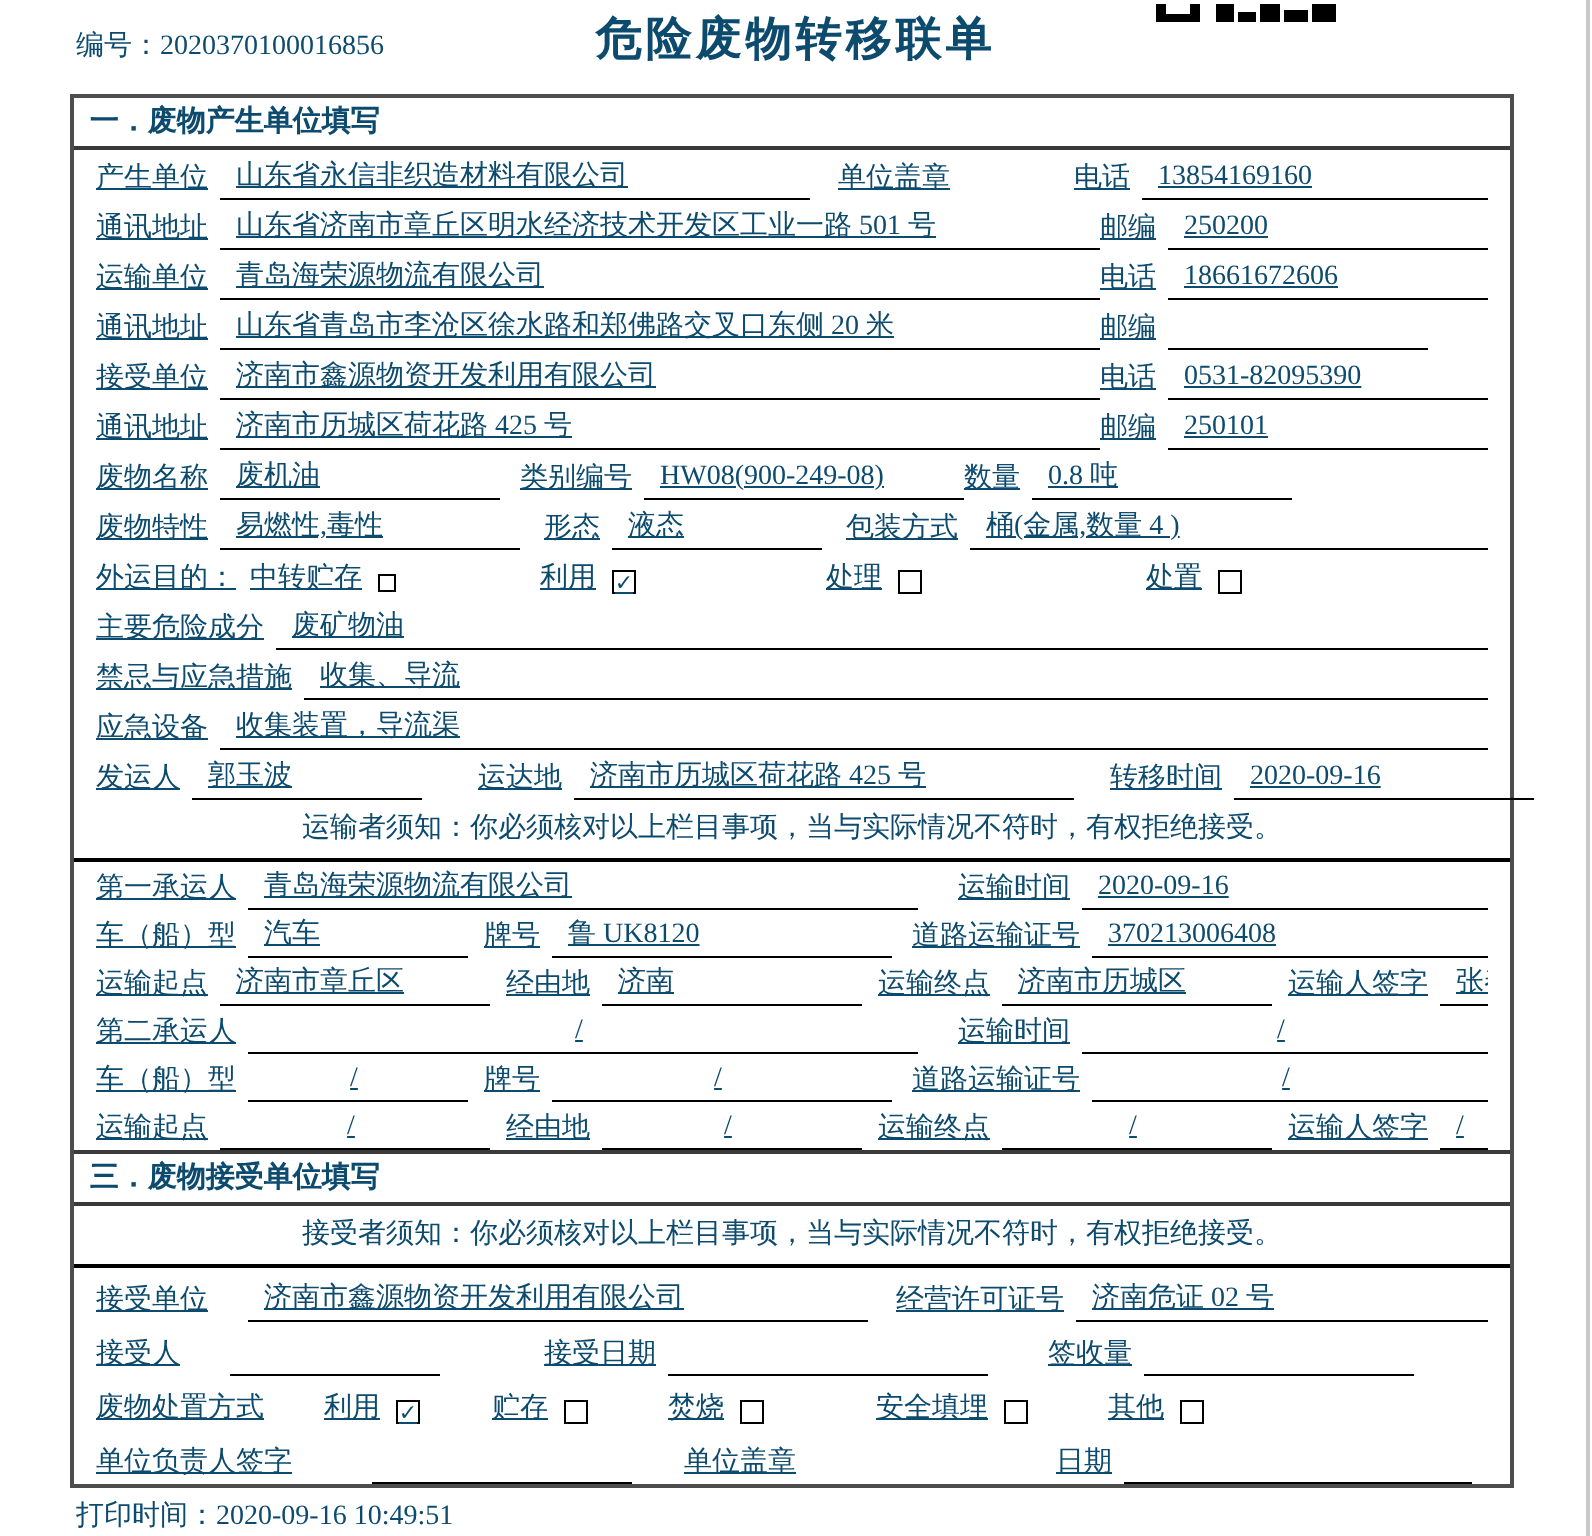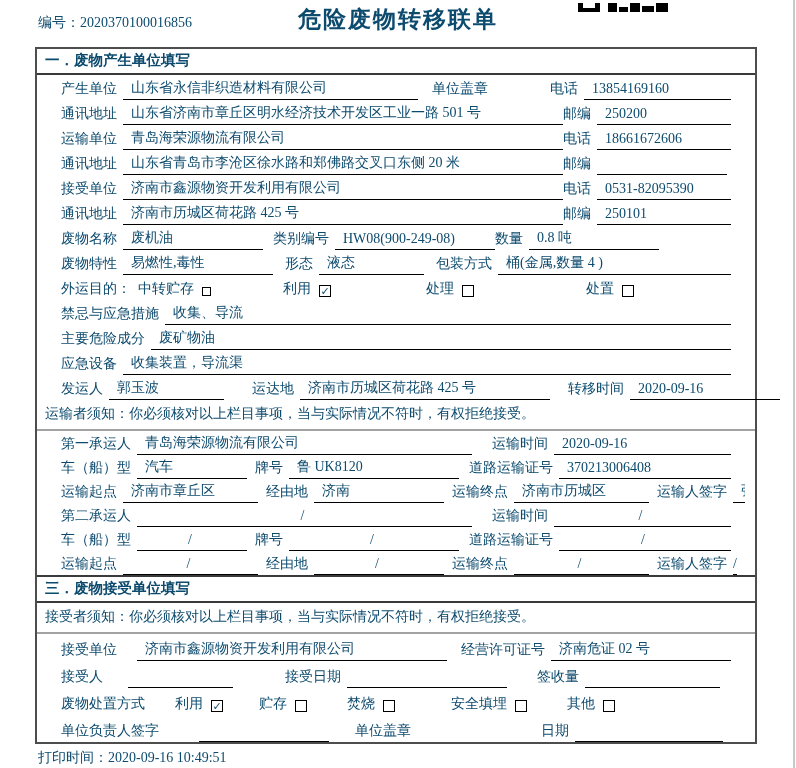--- a/index.html
+++ b/index.html
@@ -17,23 +17,23 @@
   .doc-title { position:absolute; left:0; right:0; top:4px; text-align:center;
     font-family:"Liberation Sans","DejaVu Sans",sans-serif;
     font-size:23px; font-weight:bold; letter-spacing:2px; }
   .qr { position:absolute; left:578px; top:0; }
 
   
   .form { position:absolute; left:35px; top:47px; width:722px; border:2px solid #4d4d4d; background:#fff; }
   .sec-hd { font-family:"Liberation Sans","DejaVu Sans",sans-serif; font-weight:bold;
     font-size:14.5px; padding:2px 8px 3px 8px; border-bottom:2px solid #3a3a3a; }
   .sec-hd.mid { border-top:2px solid #3a3a3a; }
-  .notice { padding:5px 8px 6px 8px; border-bottom:2px solid #a3a3a3; }
-
-  .row { display:flex; align-items:flex-end; height:25px; padding:0 24px; }
+  .notice { padding:5px 8px 6px 8px; border-bottom:2px solid #000000;text-align:center; }
+
+  .row { display:flex; align-items:flex-end; height:25px; padding:0 11px;text-decoration:underline; }
   .s2 .row { height:24px; }
   .s3row { height:27px; }
   .lbl { white-space:nowrap; padding-bottom:2px; flex-shrink:0; }
   .val { border-bottom:1px solid #000; white-space:nowrap; overflow:hidden;
     padding:0 4px 2px 8px; margin-left:6px; min-height:18px; flex-shrink:0; }
   .grow { flex:1 1 auto; }
   .sp { flex:1 1 auto; }
   .slash { text-align:center; padding-left:0; }
   .cb { display:inline-block; width:12px; height:12px; border:1px solid #000;
     line-height:11px; font-size:11px; text-align:center; margin-left:8px;
@@ -146,27 +146,27 @@
         <span>处理</span>
         <span class="cb"></span>
       </span>
       <span class="opt" style="margin-left:112px">
         <span>处置</span>
         <span class="cb"></span>
       </span>
     </div>
 
     <div class="row">
+      <span class="lbl">主要危险成分</span>
+      <span class="val grow">废矿物油</span>
+    </div>
+
+    <div class="row">
       <span class="lbl">禁忌与应急措施</span>
       <span class="val grow">收集、导流</span>
-    </div>
-
-    <div class="row">
-      <span class="lbl">主要危险成分</span>
-      <span class="val grow">废矿物油</span>
     </div>
 
     <div class="row">
       <span class="lbl">应急设备</span>
       <span class="val grow">收集装置，导流渠</span>
     </div>
 
     <div class="row">
       <span class="lbl">发运人</span>
       <span class="val" style="width:115px">郭玉波</span>

